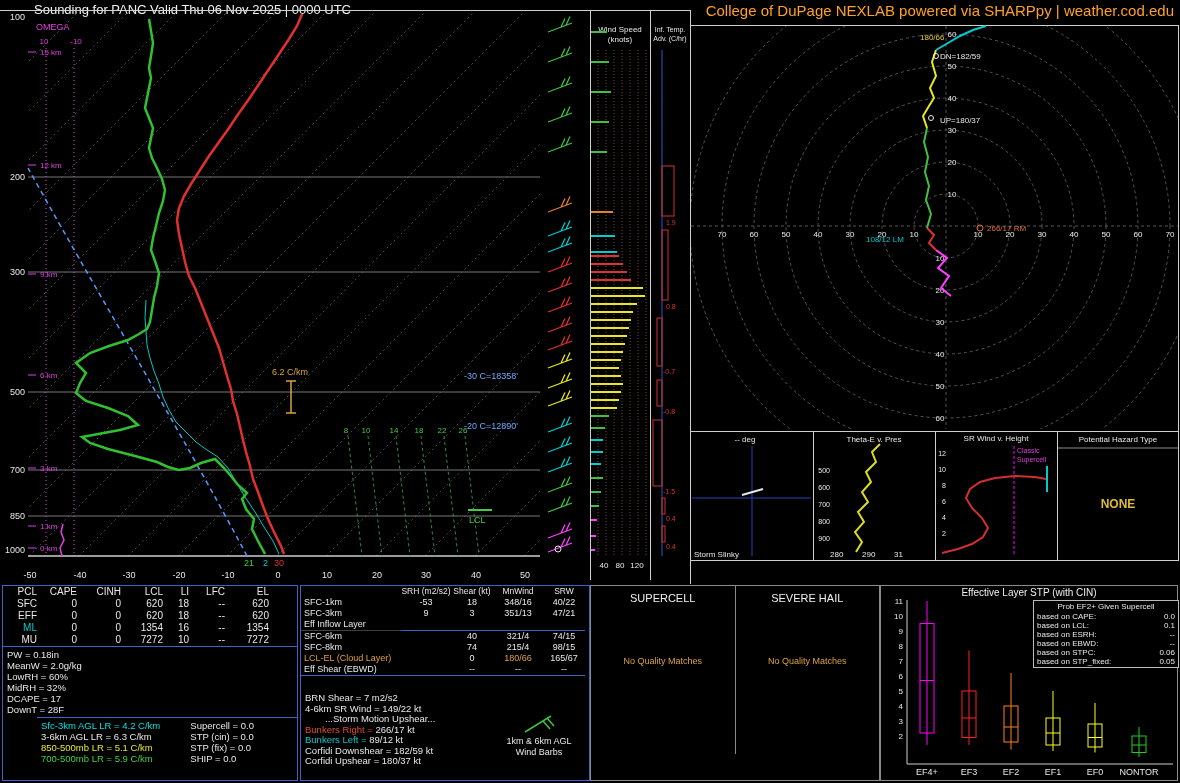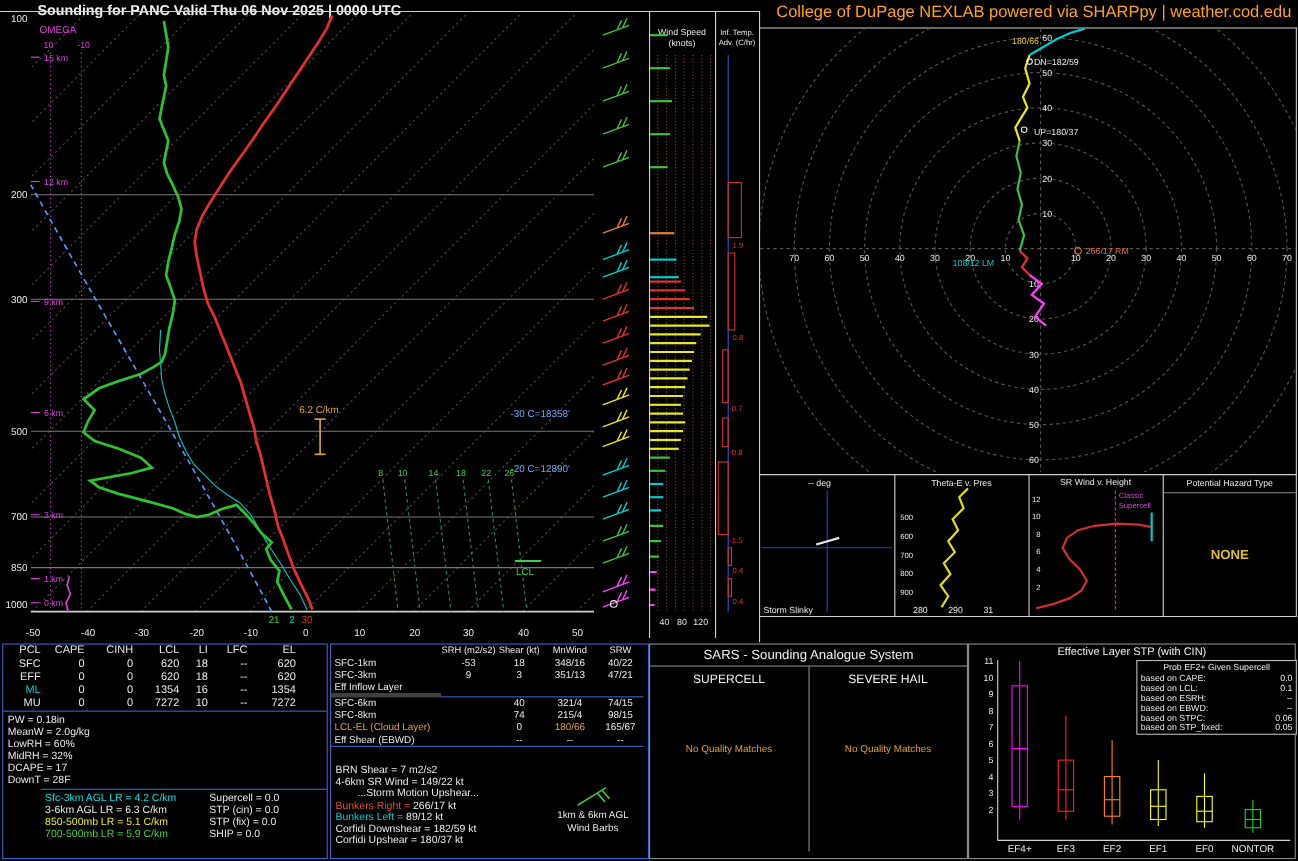--- a/index.html
+++ b/index.html
@@ -1,19 +1,19 @@
 <!DOCTYPE html>
 <html><head>
 <meta charset="utf-8">
 <style>
   html,body{margin:0;padding:0;background:#000;}
   #root{position:relative;width:1180px;height:783px;background:#000;overflow:hidden;
         font-family:"Liberation Sans",sans-serif;color:#E8E8E8;}
   .titlebar{position:absolute;left:0;top:0;width:1180px;height:20px;}
-  .title-main{position:absolute;left:34px;top:2px;font-size:13px;color:#F0F0F0;font-weight:bold;}
+  .title-main{position:absolute;left:34px;top:2px;font-size:13px;color:#F0F0F0;}
   .title-credit{position:absolute;right:6px;top:2px;font-size:15px;color:#FFA028;}
   svg text{font-family:"Liberation Sans",sans-serif;}
   .t7{font-size:7px}.t8{font-size:8px}.t9{font-size:9px}.t12{font-size:12px}
   .fw{fill:#E8E8E8}.fmag{fill:#E040E0}.fgrn{fill:#44CC44}.fcy{fill:#00CCCC}
   .fblu{fill:#6FA8FF}.forng{fill:#DDA040}.fred{fill:#E03030}.fyel{fill:#E8D030}
   .mid{text-anchor:middle}.end{text-anchor:end}
   .panel{position:absolute;background:#000;box-sizing:border-box;}
   .bblue{border:1px solid #3B64C8;}
   .bgray{border:1px solid #8A8A8A;}
   .grid7{display:grid;grid-template-columns:34px 40px 44px 42px 26px 36px 44px;font-size:10px;line-height:12px;text-align:right;}
@@ -552,21 +552,21 @@
       <span>18</span>
       <span>348/16</span>
       <span>40/22</span>
 
       <span class="rowname">SFC-3km</span>
       <span>9</span>
       <span>3</span>
       <span>351/13</span>
       <span>47/21</span>
 
-      <span class="rowname" style="border-bottom:4px solid #404040">Eff Inflow Layer</span>
+      <span class="rowname" style="border-bottom:1px solid #404040">Eff Inflow Layer</span>
       <span style="border-bottom:1px solid #3B64C8"></span>
       <span style="border-bottom:1px solid #3B64C8"></span>
       <span style="border-bottom:1px solid #3B64C8"></span>
       <span style="border-bottom:1px solid #3B64C8"></span>
 
       <span class="rowname">SFC-6km</span>
       <span></span>
       <span>40</span>
       <span>321/4</span>
       <span>74/15</span>
@@ -603,21 +603,20 @@
     <div class="barbcap">
       <svg width="40" height="28" style="display:block;margin:0 auto;">
         <path d="M6,24 L32,8 M24,13 L31,21 M28,10 L35,18" fill="none" stroke="#40C040" stroke-width="1.5"></path>
       </svg>
       <div>1km &amp; 6km AGL</div>
       <div>Wind Barbs</div>
     </div>
   </div>
 
   <div class="panel bgray" style="left:590px;top:585px;width:290px;height:196px;">
-    <div class="sars-title">SARS - Sounding Analogue System</div>
     <div class="sars-cols">
       <div class="sars-col first">
         <div class="sars-head">SUPERCELL</div>
         <div class="sars-status">No Quality Matches</div>
       </div>
       <div class="sars-col">
         <div class="sars-head">SEVERE HAIL</div>
         <div class="sars-status">No Quality Matches</div>
       </div>
     </div>

